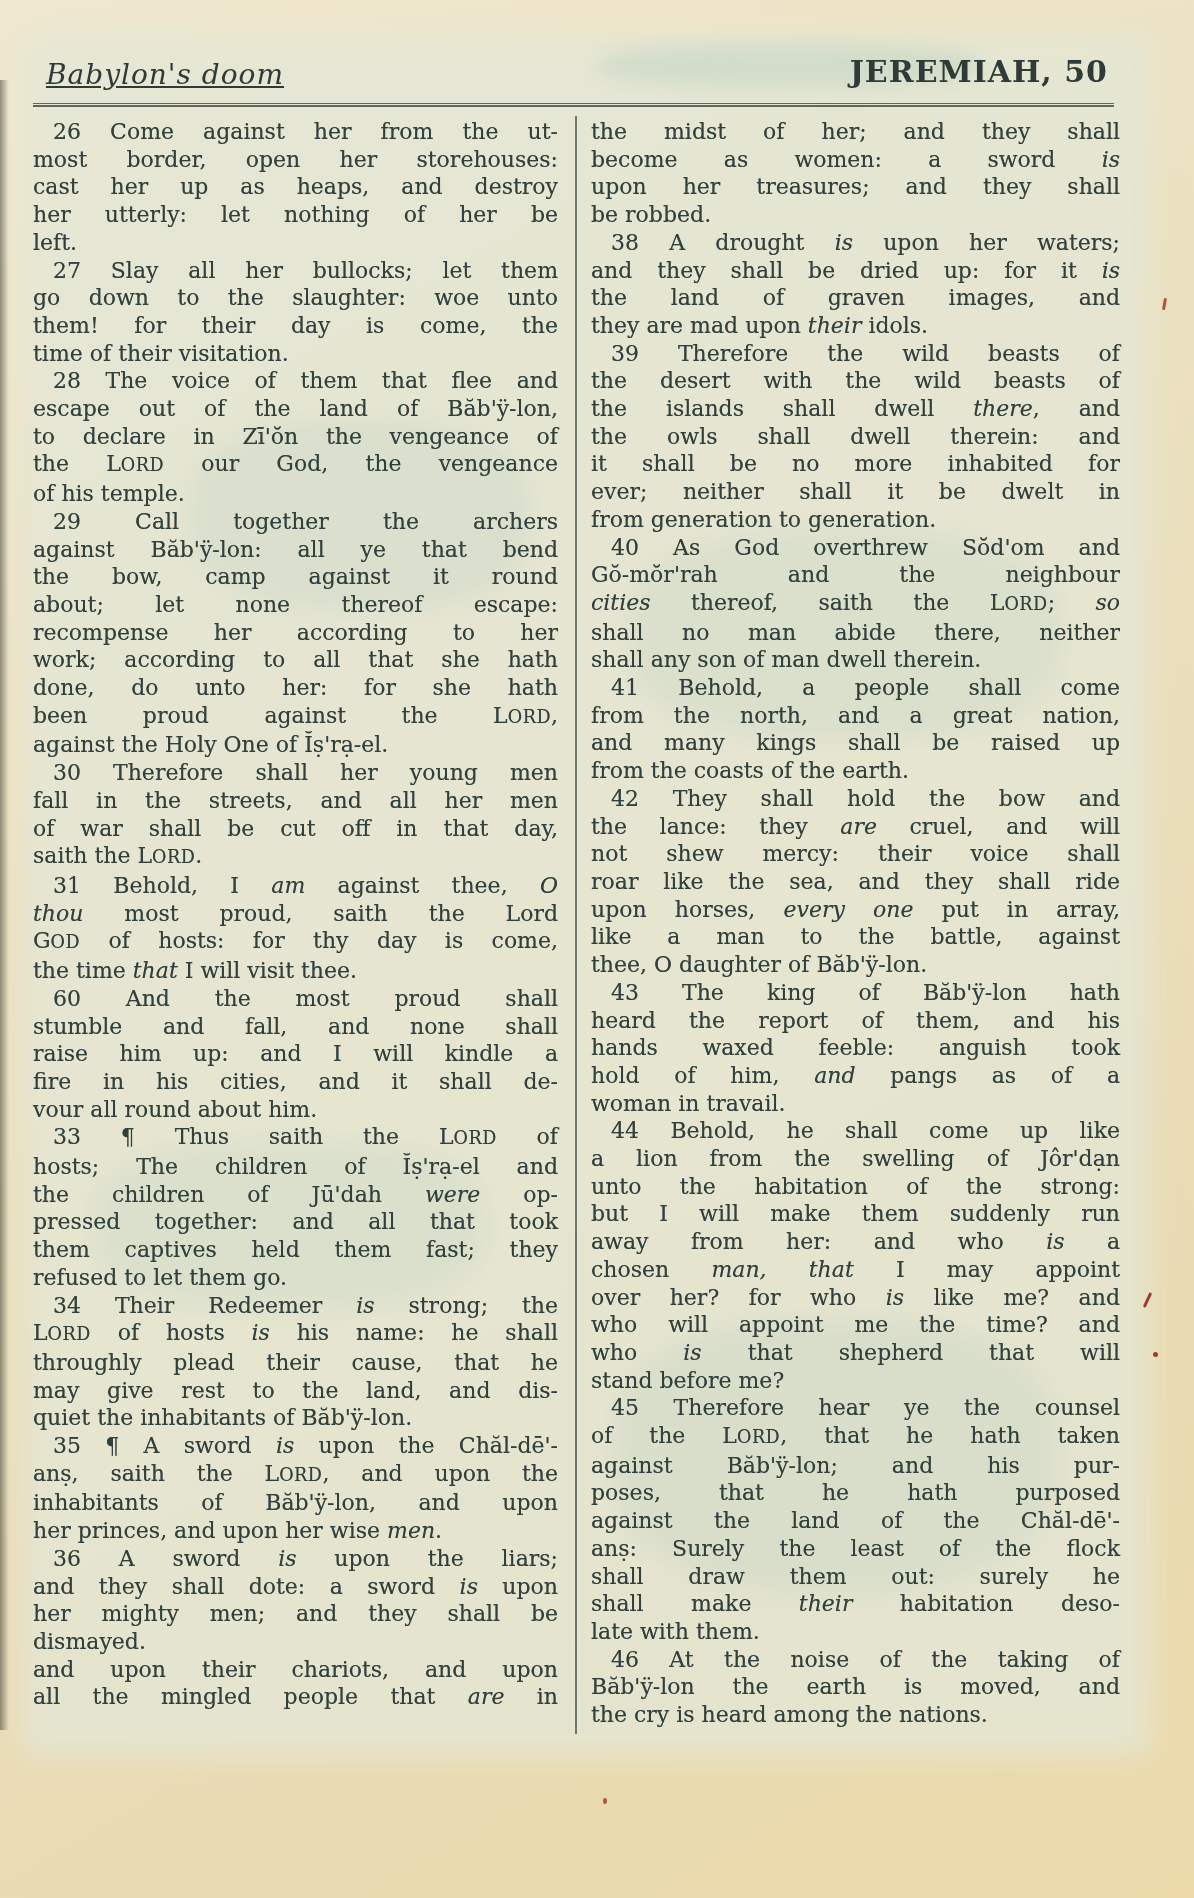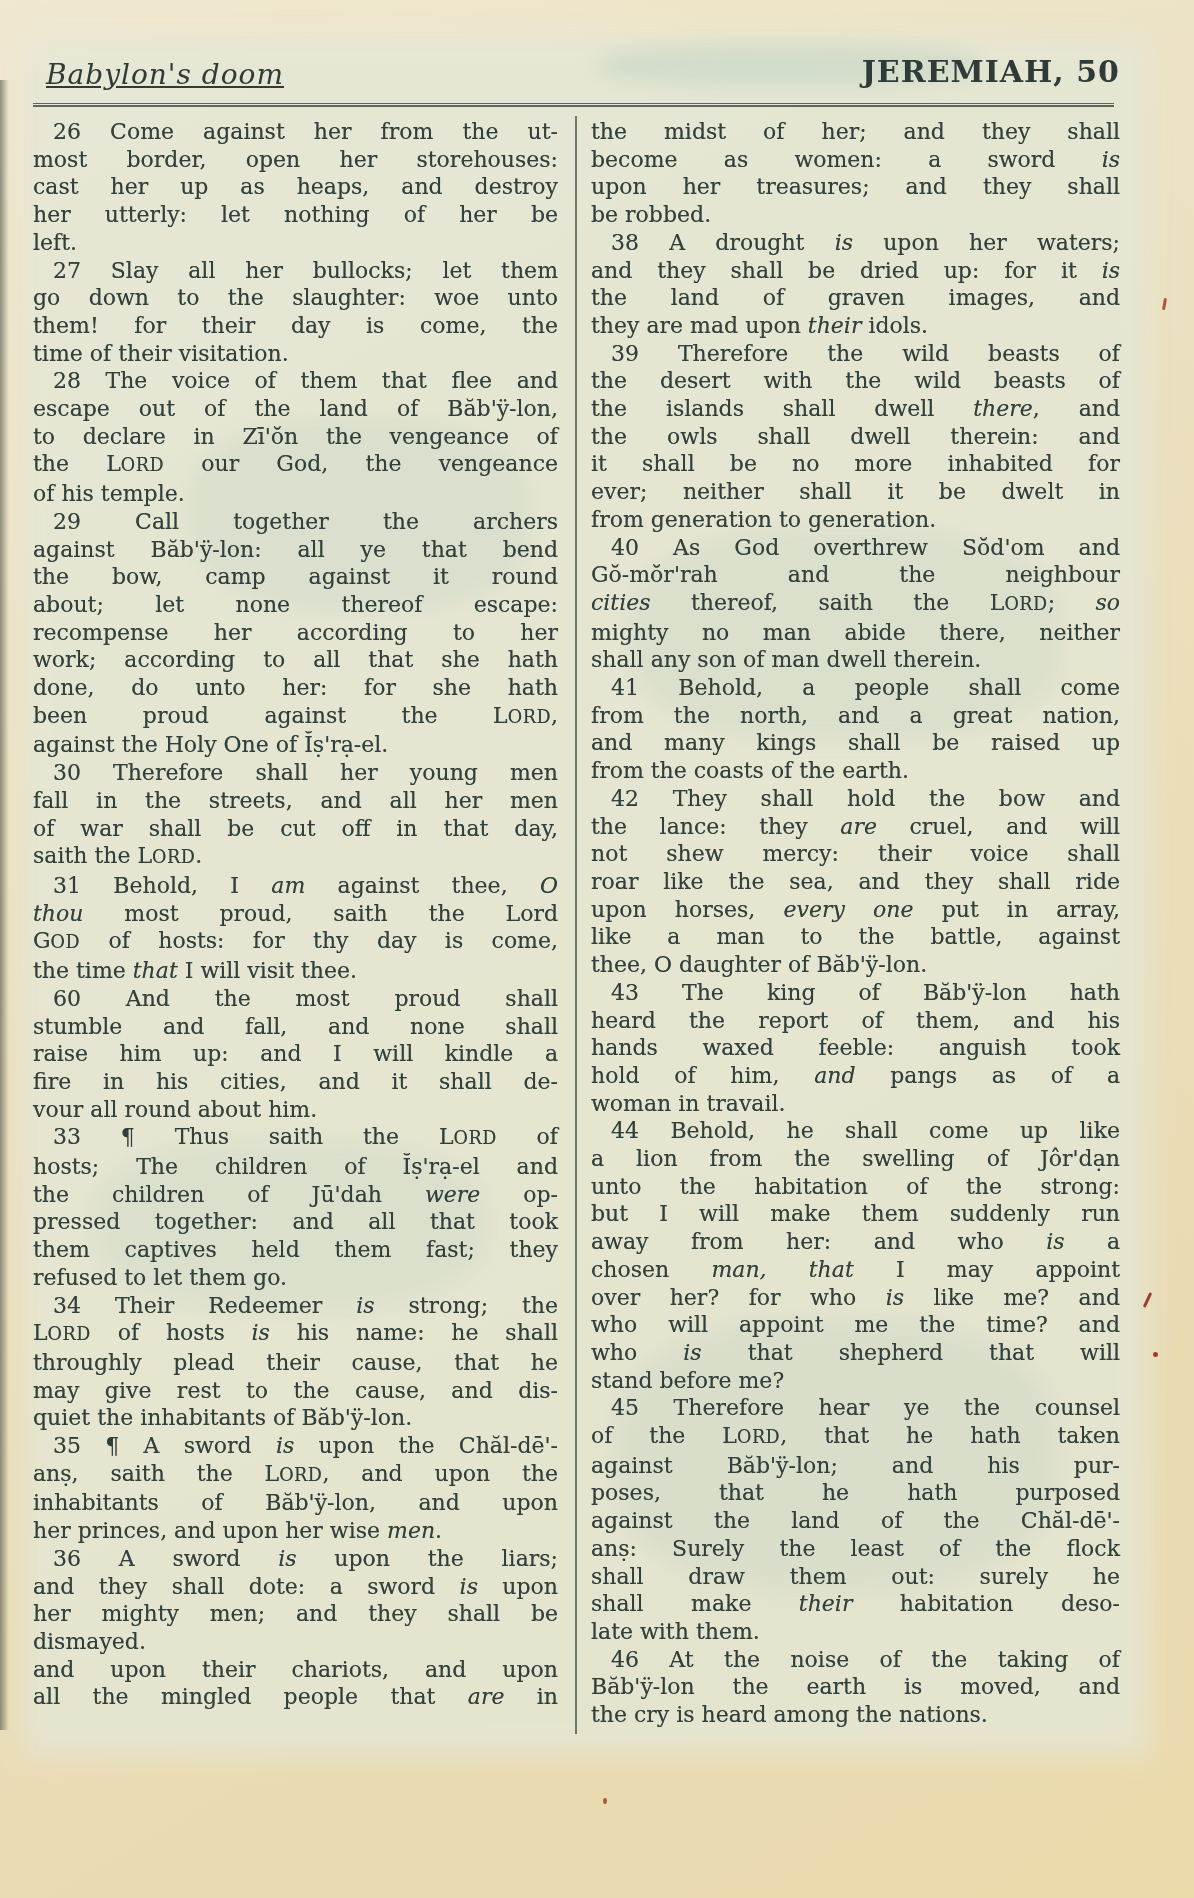--- a/index.html
+++ b/index.html
@@ -22,21 +22,21 @@
   .ghost.g2{left:190px;top:420px;width:340px;height:190px;background:rgba(148,188,178,.13);}
   .ghost.g3{left:630px;top:530px;width:430px;height:210px;background:rgba(148,188,178,.12);}
   .ghost.g4{left:95px;top:1140px;width:390px;height:170px;background:rgba(148,188,178,.11);}
   .ghost.g5{left:615px;top:1320px;width:440px;height:270px;background:rgba(148,188,178,.13);}
   .left-edge{
     position:absolute;left:0;top:80px;width:9px;height:1650px;
     background:linear-gradient(to right,rgba(50,54,44,.5),rgba(50,54,44,0));
   }
   .running-head{position:absolute;left:46px;right:74px;top:54px;height:40px;color:#2f3b38;}
   .rh-left{position:absolute;left:0;top:4px;font-style:italic;font-size:28px;letter-spacing:1px;text-decoration:underline;}
-  .rh-right{position:absolute;right:0;top:0;font-weight:bold;font-size:30px;letter-spacing:1px;}
+  .rh-right{position:absolute;right:12px;top:0;font-weight:bold;font-size:30px;letter-spacing:1px;}
   .head-rule{
     position:absolute;left:33px;top:103px;width:1081px;height:4px;opacity:.85;
     background:linear-gradient(to bottom,#45504a 0 37%,rgba(69,80,74,0) 37% 58%,#45504a 58% 100%);
   }
   .divider{position:absolute;left:575px;top:116px;width:2px;height:1618px;background:#3c4842;opacity:.7;}
   .col{
     position:absolute;top:118px;
     font-size:22px;line-height:27.7px;color:#31403c;
     text-shadow:0 0 .5px rgba(49,64,60,.55);
   }
@@ -133,21 +133,21 @@
         <div class="line">hosts; The children of Ĭṣ'rạ-el and</div>
         <div class="line">the children of Jū'dah <i>were</i> op-</div>
         <div class="line">pressed together: and all that took</div>
         <div class="line">them captives held them fast; they</div>
         <div class="line endline">refused to let them go.</div>
       </div>
       <div class="para">
         <div class="line first">34 Their Redeemer <i>is</i> strong; the</div>
         <div class="line">L<span class="sc">ORD</span> of hosts <i>is</i> his name: he shall</div>
         <div class="line">throughly plead their cause, that he</div>
-        <div class="line">may give rest to the cause, and dis-</div>
+        <div class="line">may give rest to the land, and dis-</div>
         <div class="line endline">quiet the inhabitants of Băb'ÿ-lon.</div>
       </div>
       <div class="para">
         <div class="line first">35 ¶ A sword <i>is</i> upon the Chăl-dē'-</div>
         <div class="line">anṣ, saith the L<span class="sc">ORD</span>, and upon the</div>
         <div class="line">inhabitants of Băb'ÿ-lon, and upon</div>
         <div class="line endline">her princes, and upon her wise <i>men</i>.</div>
       </div>
       <div class="para">
         <div class="line first">36 A sword <i>is</i> upon the liars;</div>
@@ -180,21 +180,21 @@
         <div class="line">the islands shall dwell <i>there</i>, and</div>
         <div class="line">the owls shall dwell therein: and</div>
         <div class="line">it shall be no more inhabited for</div>
         <div class="line">ever; neither shall it be dwelt in</div>
         <div class="line endline">from generation to generation.</div>
       </div>
       <div class="para">
         <div class="line first">40 As God overthrew Sŏd'om and</div>
         <div class="line">Gŏ-mŏr'rah and the neighbour</div>
         <div class="line"><i>cities</i> thereof, saith the L<span class="sc">ORD</span>; <i>so</i></div>
-        <div class="line">mighty no man abide there, neither</div>
+        <div class="line">shall no man abide there, neither</div>
         <div class="line endline">shall any son of man dwell therein.</div>
       </div>
       <div class="para">
         <div class="line first">41 Behold, a people shall come</div>
         <div class="line">from the north, and a great nation,</div>
         <div class="line">and many kings shall be raised up</div>
         <div class="line endline">from the coasts of the earth.</div>
       </div>
       <div class="para">
         <div class="line first">42 They shall hold the bow and</div>

